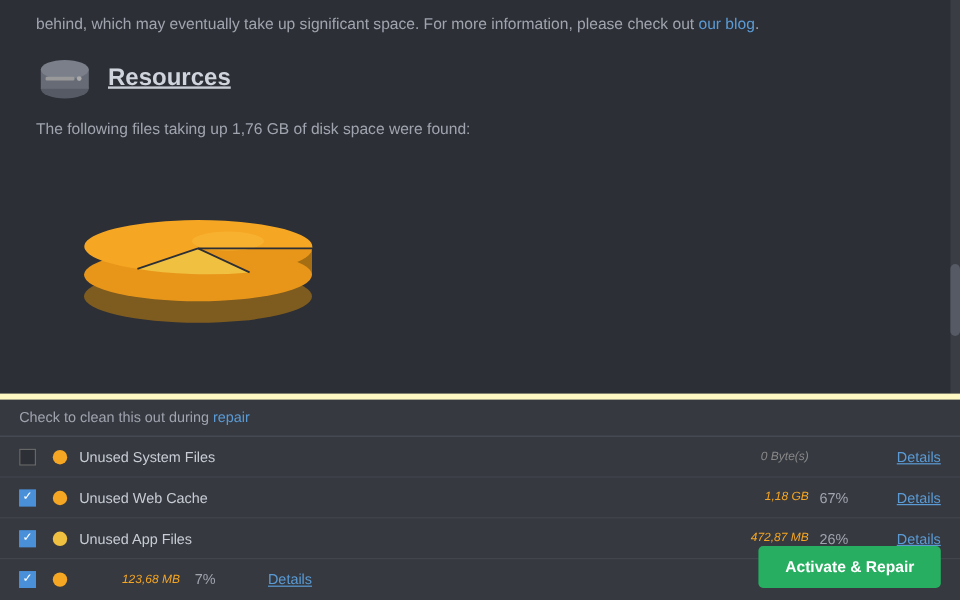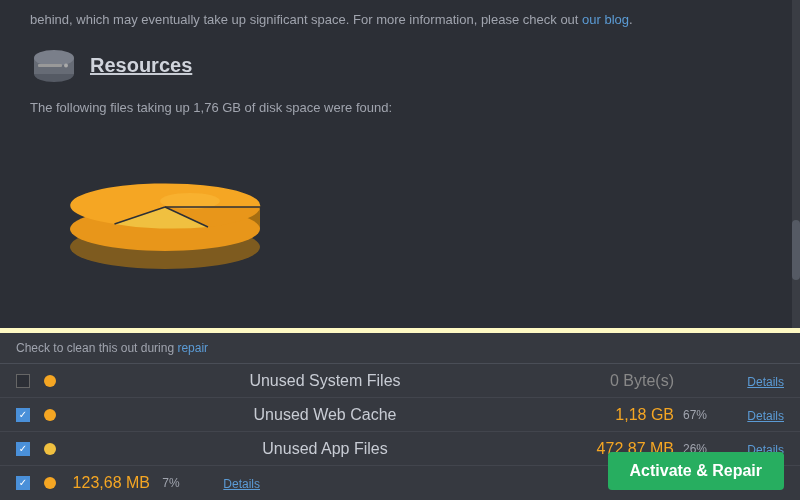--- a/index.html
+++ b/index.html
@@ -168,31 +168,31 @@
       width: 12px;
       height: 12px;
       border-radius: 50%;
     }
 
     .dot-orange { background: #f5a623; }
     .dot-yellow { background: #f0c040; }
 
     .name-cell {
       flex: 1;
-      font-size: 16px;
+      font-size: 12px;
       color: #c8ccd4;
       padding-left: 6px;
-      text-align: center;
     }
 
     .size-cell {
       width: 90px;
-      font-size: 16px;
+      font-size: 10px;
       color: #f5a623;
       text-align: right;
+      font-style: italic;
     }
 
     .size-cell.zero {
       color: #888;
     }
 
     .percent-cell {
       width: 50px;
       font-size: 12px;
       color: #a0a4ae;
@@ -214,21 +214,21 @@
 
     
     .activate-btn {
       position: absolute;
       bottom: 10px;
       right: 16px;
       background: #27ae60;
       color: white;
       border: none;
       padding: 10px 22px;
-      font-size: 16px;
+      font-size: 13px;
       font-weight: 600;
       border-radius: 4px;
       cursor: pointer;
       z-index: 10;
     }
 
     
     .pie-svg {
       overflow: visible;
     }

